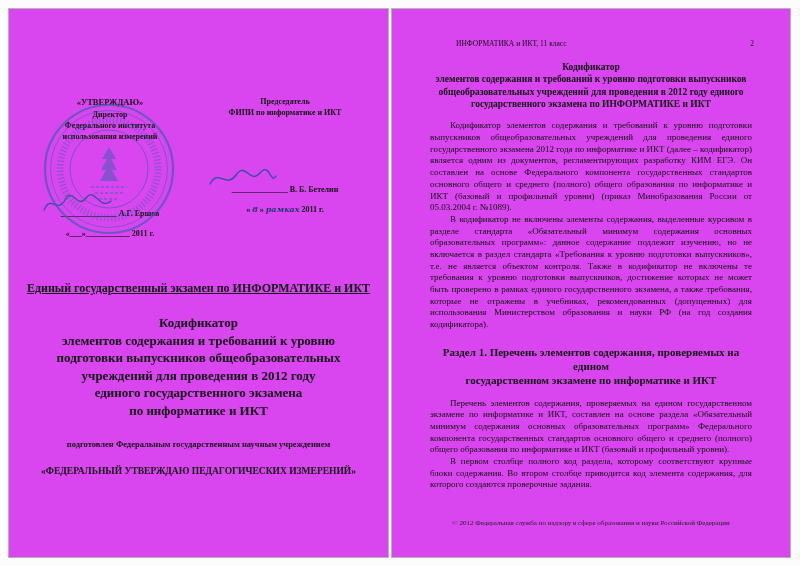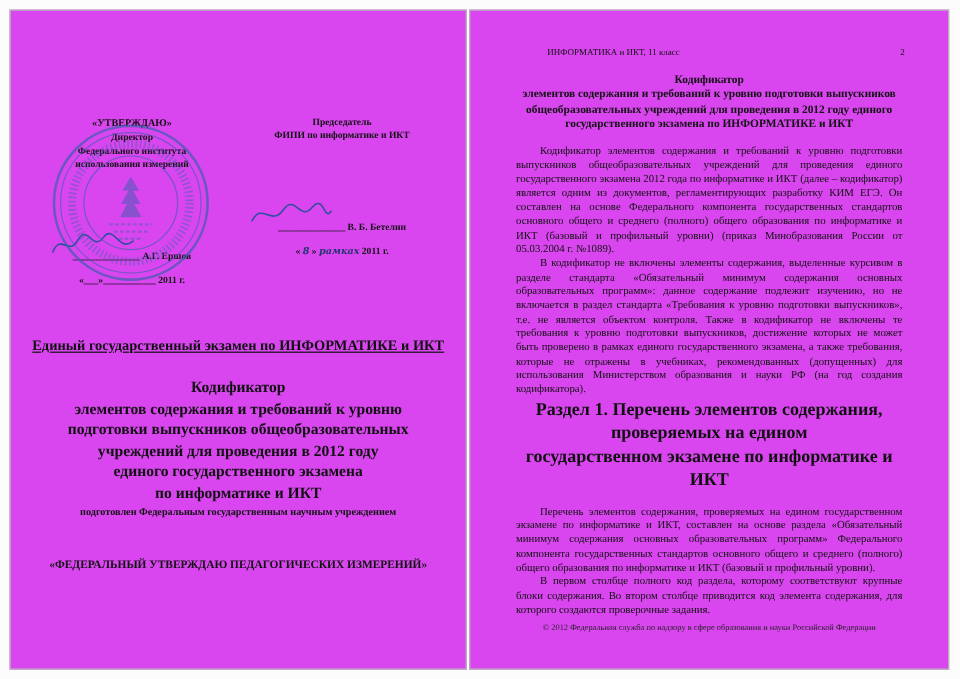--- a/index.html
+++ b/index.html
@@ -22,35 +22,35 @@
   .sig-date { margin-top:9px; font-weight:bold; white-space:nowrap; }
   .squiggle { position:absolute; left:6px; top:-18px; }
   .handwrit { font-style:italic; color:#23366e; font-family:"DejaVu Serif",serif; }
 
   .stamp { position:absolute; left:32px; top:92px; opacity:0.85; }
 
   .exam-line { position:absolute; top:272px; left:0; right:0; text-align:center;
                font-weight:bold; font-size:12px; text-decoration:underline; }
   .main-title { position:absolute; top:305px; left:10px; right:10px; text-align:center;
                 font-weight:bold; font-size:13px; line-height:1.35; white-space:pre-line; }
-  .prepared  { position:absolute; top:412px; left:10px; right:10px; text-align:center;
+  .prepared  { position:absolute; top:430px; left:10px; right:10px; text-align:center;
                font-weight:bold; font-size:8.5px; }
   .institute { position:absolute; top:457px; left:10px; right:10px; text-align:center;
                font-weight:bold; font-size:9.5px; }
 
   
   .hdr { position:absolute; top:30px; left:38px; right:36px; display:flex;
          justify-content:space-between; font-size:7.5px; }
   .hdr .hdr-left { padding-left:26px; }
   .content { position:absolute; top:52px; left:38px; right:38px; }
   .doc-title { text-align:center; font-weight:bold; font-size:9.5px; line-height:1.3;
                white-space:pre-line; margin-bottom:10px; }
   .para { font-size:9px; line-height:1.3; text-align:justify; text-indent:20px; }
-  .section-head { text-align:center; font-weight:bold; font-size:15px; line-height:1.3;
-                  white-space:pre-line; margin:2px 0 10px 0; }
+  .section-head { text-align:center; font-weight:bold; font-size:11px; line-height:1.3;
+                  white-space:pre-line; margin:14px 0 10px 0; }
   .footer { position:absolute; bottom:30px; left:20px; right:20px; text-align:center;
             font-size:7px; color:#222; }
 </style>
 </head>
 <body>
 
 <div class="canvas">
 
   <div class="page page-left">
 

